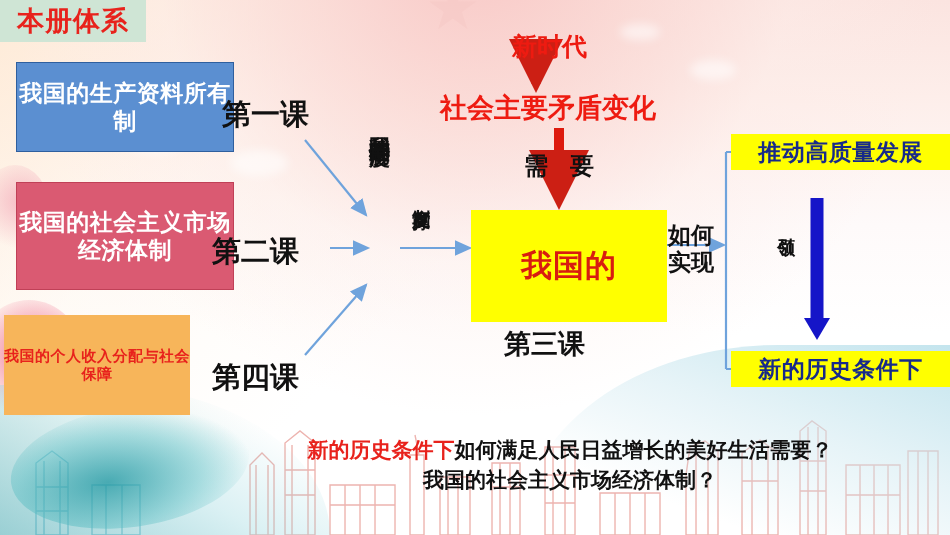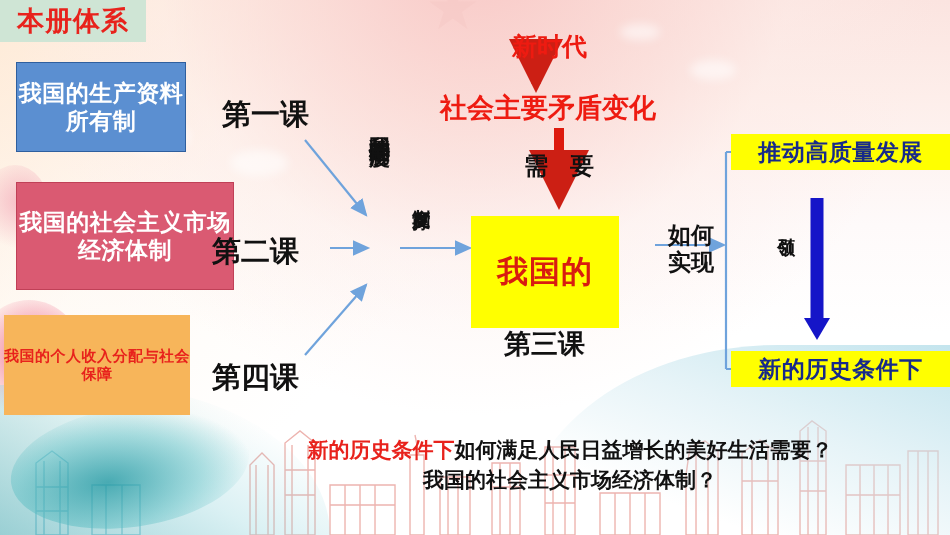--- a/index.html
+++ b/index.html
@@ -41,21 +41,21 @@
   .pinkblob2{position:absolute;left:-20px;top:165px;width:70px;height:90px;
     background:radial-gradient(circle at 60% 40%, rgba(243,170,185,.75) 0%, rgba(255,255,255,0) 70%);
     border-radius:50%;}
 
   
   .cbox{
     position:absolute;box-sizing:border-box;display:flex;align-items:center;justify-content:center;
     text-align:center;font-weight:bold;letter-spacing:.5px;line-height:1.22;
     font-family:"DejaVu Sans","Liberation Sans",sans-serif;
   }
-  .cbox-blue{left:16px;top:62px;width:170px;height:90px;background:#5b8fd1;border:1px solid #2f5f9e;color:#ffffff;font-size:23px;text-align:center;}
+  .cbox-blue{left:16px;top:62px;width:218px;height:90px;background:#5b8fd1;border:1px solid #2f5f9e;color:#ffffff;font-size:23px;text-align:center;}
   .cbox-rose{left:16px;top:182px;width:218px;height:108px;background:#da5a72;border:1px solid #c04057;color:#ffffff;font-size:23px;}
   .cbox-orange{left:4px;top:315px;width:186px;height:100px;background:#f7b55a;color:#e8221c;font-size:15px;}
 
   
   .title-box{
     position:absolute;left:0px;top:0px;width:146px;height:42px;background:#cfe5d5;
     display:flex;align-items:center;justify-content:center;
   }
   .title-text{color:#e8221c;font-size:27px;font-weight:bold;letter-spacing:1px;
     font-family:"DejaVu Sans","Liberation Sans",sans-serif;}
@@ -86,21 +86,21 @@
   .t-new-era{left:500px;top:30px;font-size:25px;margin-left:12px;}
   .t-contra{left:440px;top:90px;font-size:27px;}
 
   .xu{position:absolute;left:524px;top:150px;font-size:24px;font-weight:bold;color:#111;
     font-family:"DejaVu Sans","Liberation Sans",sans-serif;}
   .yao{position:absolute;left:570px;top:150px;font-size:24px;font-weight:bold;color:#111;
     font-family:"DejaVu Sans","Liberation Sans",sans-serif;}
 
   
   .center-box{
-    position:absolute;left:471px;top:216px;width:148px;height:112px;background:#ffff00;
+    position:absolute;left:471px;top:210px;width:196px;height:112px;background:#ffff00;
     display:flex;flex-direction:column;align-items:center;justify-content:center;
     color:#d81c10;font-weight:bold;font-size:31px;line-height:1.22;letter-spacing:1px;
     font-family:"DejaVu Sans","Liberation Sans",sans-serif;
     gap:24px;
   }
   .how{position:absolute;left:661px;top:222px;width:60px;text-align:center;
     font-size:23px;font-weight:bold;color:#111;line-height:1.18;
     font-family:"DejaVu Sans","Liberation Sans",sans-serif;}
 
   

